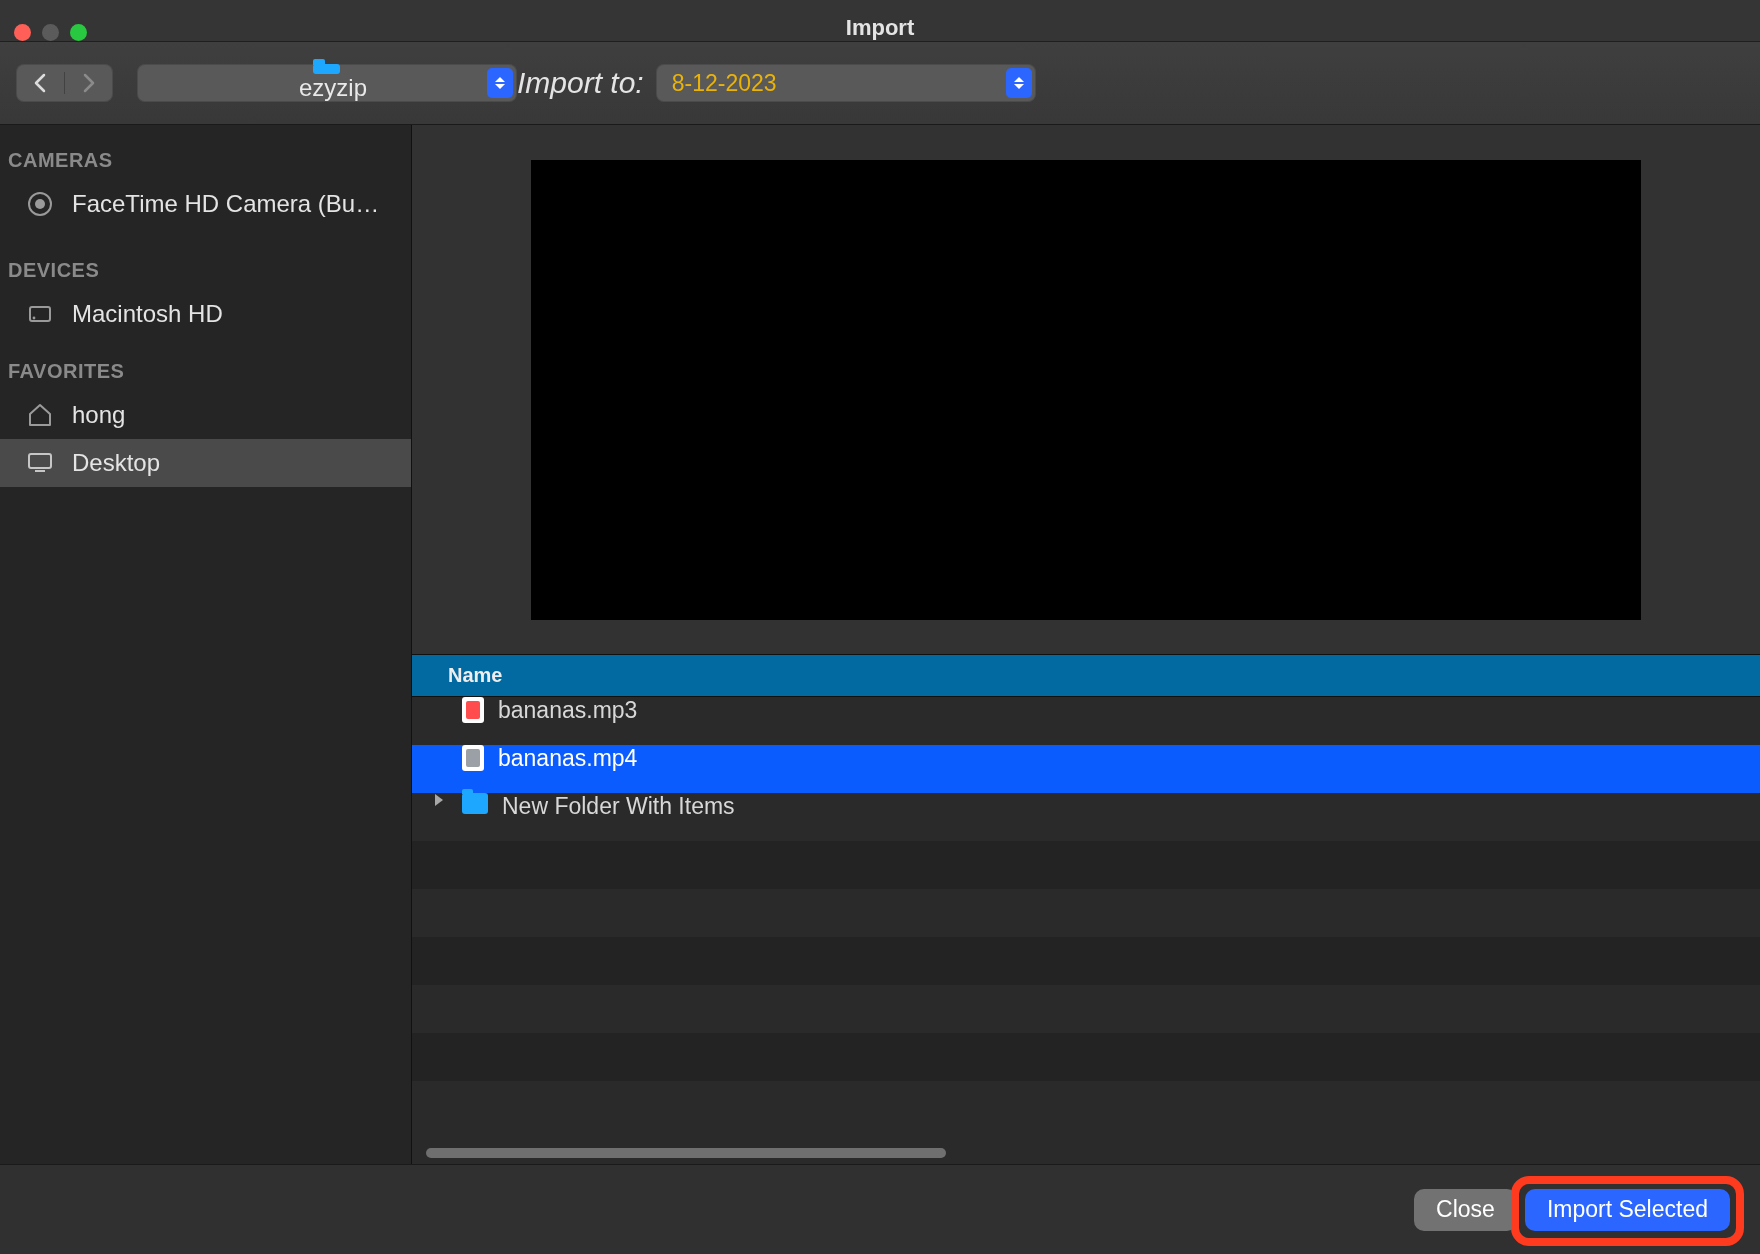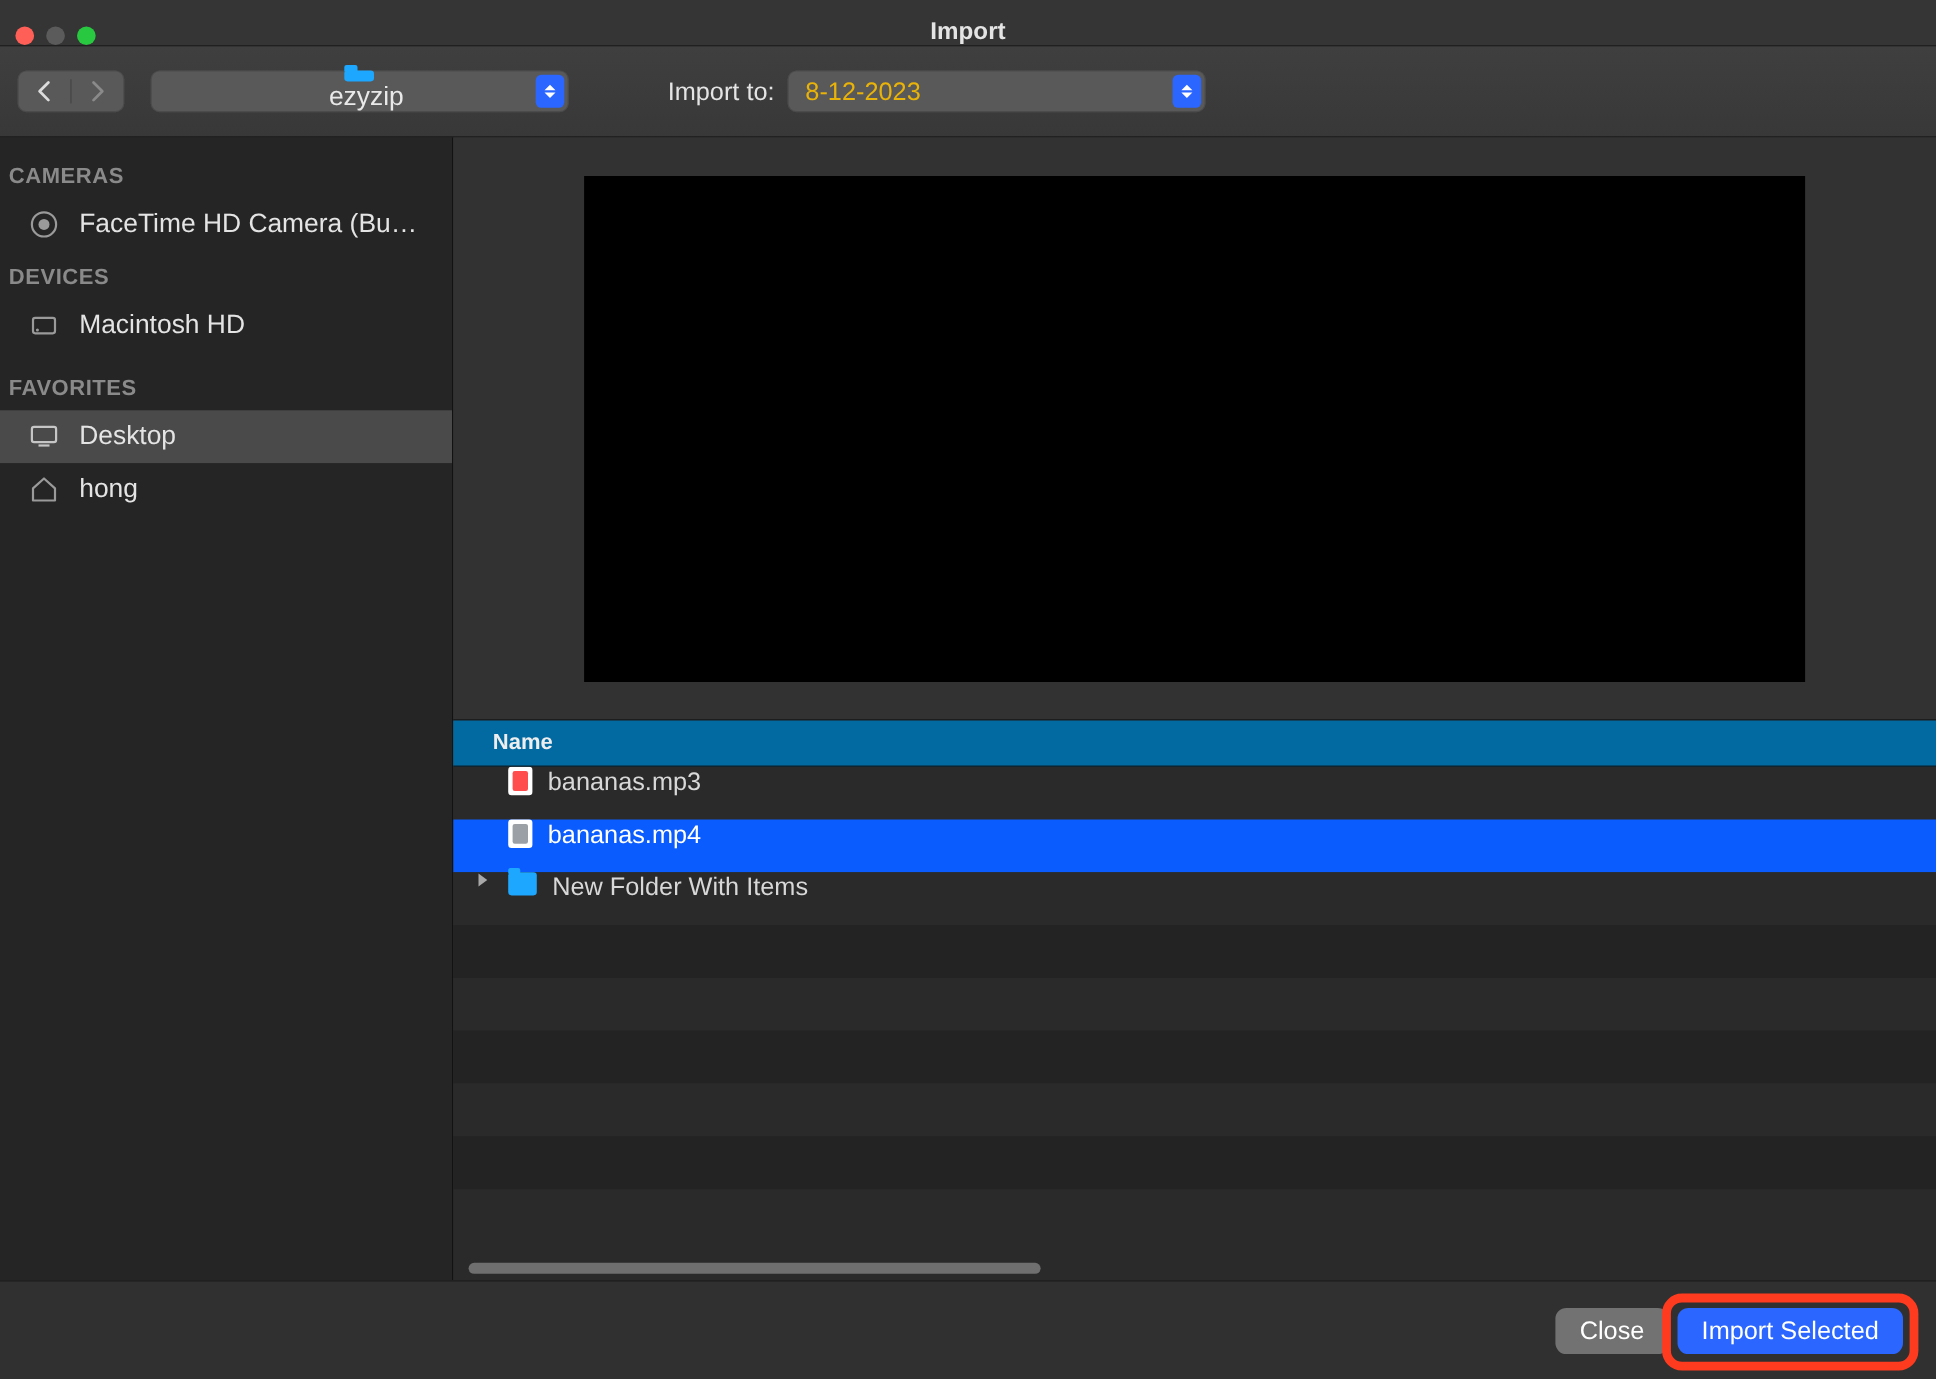--- a/index.html
+++ b/index.html
@@ -121,23 +121,23 @@
   }
   .stepper .tri {
     width: 0; height: 0;
     border-left: 5px solid transparent;
     border-right: 5px solid transparent;
   }
   .stepper .up { border-bottom: 5px solid #fff; }
   .stepper .down { border-top: 5px solid #fff; }
 
   .import-to-label {
-    margin-left: 90px;
     color: #e4e4e4;
-    font-size: 23px;
+    font-size: 30px;
+    font-style: italic;
   }
 
   .importto-select {
     margin-left: 12px;
     height: 38px;
     background: #595959;
     border-radius: 8px;
     display: flex;
     align-items: center;
     padding-left: 16px;
@@ -392,48 +392,48 @@
     <div class="sb-item">
       <span class="sb-icon">
         <svg width="26" height="26" viewBox="0 0 26 26">
             <circle cx="13" cy="13" r="11" fill="none" stroke="#9a9a9a" stroke-width="2"></circle>
             <circle cx="13" cy="13" r="5" fill="#9a9a9a"></circle>
           </svg>
       </span>
       <span class="txt">FaceTime HD Camera (Bu…</span>
     </div>
 
-    <div class="sb-heading" style="margin-top:7px">DEVICES</div>
+    <div class="sb-heading" style="margin-top:25px">DEVICES</div>
     <div class="sb-item">
       <span class="sb-icon">
         <svg width="26" height="26" viewBox="0 0 26 26">
             <rect x="3" y="6" width="20" height="14" rx="2" fill="none" stroke="#9a9a9a" stroke-width="2"></rect>
             <circle cx="7" cy="17" r="1.4" fill="#9a9a9a"></circle>
           </svg>
       </span>
       <span class="txt">Macintosh HD</span>
     </div>
 
     <div class="sb-heading" style="margin-top:16px">FAVORITES</div>
+    <div class="sb-item">
+      <span class="sb-icon">
+        <svg width="26" height="24" viewBox="0 0 26 24">
+            <path d="M3 11 L13 2 L23 11 V22 H3 Z" fill="none" stroke="#9a9a9a" stroke-width="2" stroke-linejoin="round"></path>
+          </svg>
+      </span>
+      <span class="txt">hong</span>
+    </div>
     <div class="sb-item selected">
       <span class="sb-icon">
         <svg width="26" height="22" viewBox="0 0 26 22">
             <rect x="2" y="2" width="22" height="14" rx="2" fill="none" stroke="#c6c6c6" stroke-width="2"></rect>
             <rect x="8" y="18" width="10" height="2" fill="#c6c6c6"></rect>
           </svg>
       </span>
       <span class="txt">Desktop</span>
-    </div>
-    <div class="sb-item">
-      <span class="sb-icon">
-        <svg width="26" height="24" viewBox="0 0 26 24">
-            <path d="M3 11 L13 2 L23 11 V22 H3 Z" fill="none" stroke="#9a9a9a" stroke-width="2" stroke-linejoin="round"></path>
-          </svg>
-      </span>
-      <span class="txt">hong</span>
     </div>
 
   </div>
 
   <div class="content">
 
     <div class="preview-wrap">
       <div class="preview"></div>
     </div>
 

